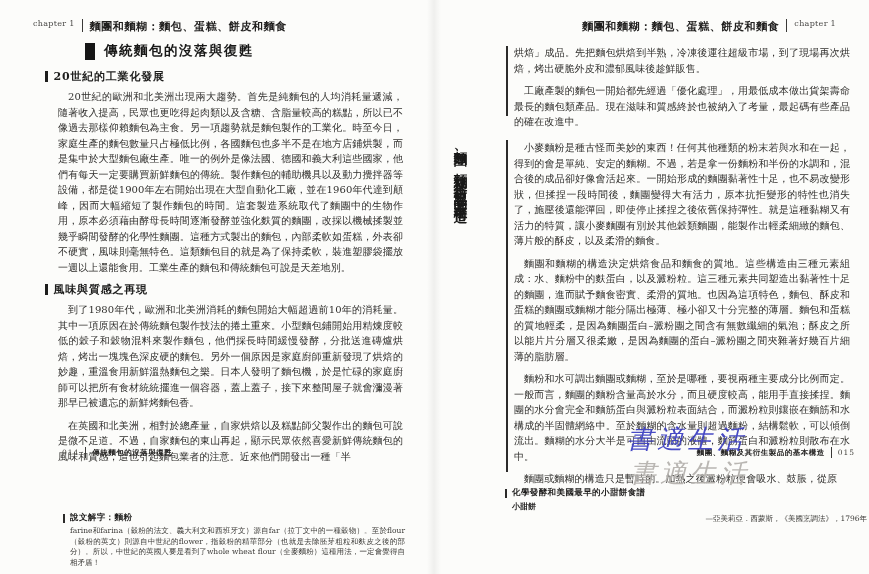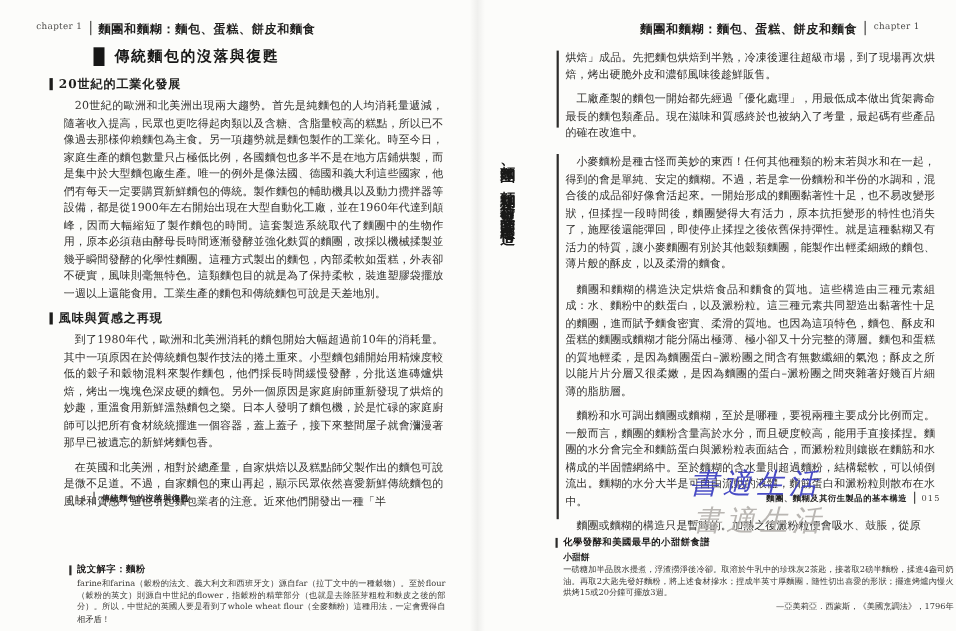--- a/index.html
+++ b/index.html
@@ -154,20 +154,19 @@
       <span class="pf-bar"></span>
       <span class="pf-num">015</span>
     </div>
 
     <div class="footnote fn-right">
       <div class="fn-head">
         <span class="fn-bar"></span>
         <span class="fn-title">化學發酵和美國最早的小甜餅食譜</span>
       </div>
       <div class="fn-sub">小甜餅</div>
-      <p class="fn-text">一磅糖加半品脫水攪煮，浮渣撈淨後冷卻。取溶於牛乳中的珍珠灰2茶匙，接著取2磅半麵粉，揉進4盎司奶油。再取2大匙先發好麵粉，將上述食材摻水；捏成半英寸厚麵團，隨性切出喜愛的形狀；擺進烤爐內慢火烘烤15或20分鐘可擺放3週。</p>
       <p class="fn-attr">—亞美莉亞．西蒙斯，《美國烹調法》，1796年</p>
     </div>
   </div>
 
   <div class="wm wm-blue">書適生活</div>
   <div class="wm wm-gray">書適生活</div>
 </div>
 
 </body></html>

